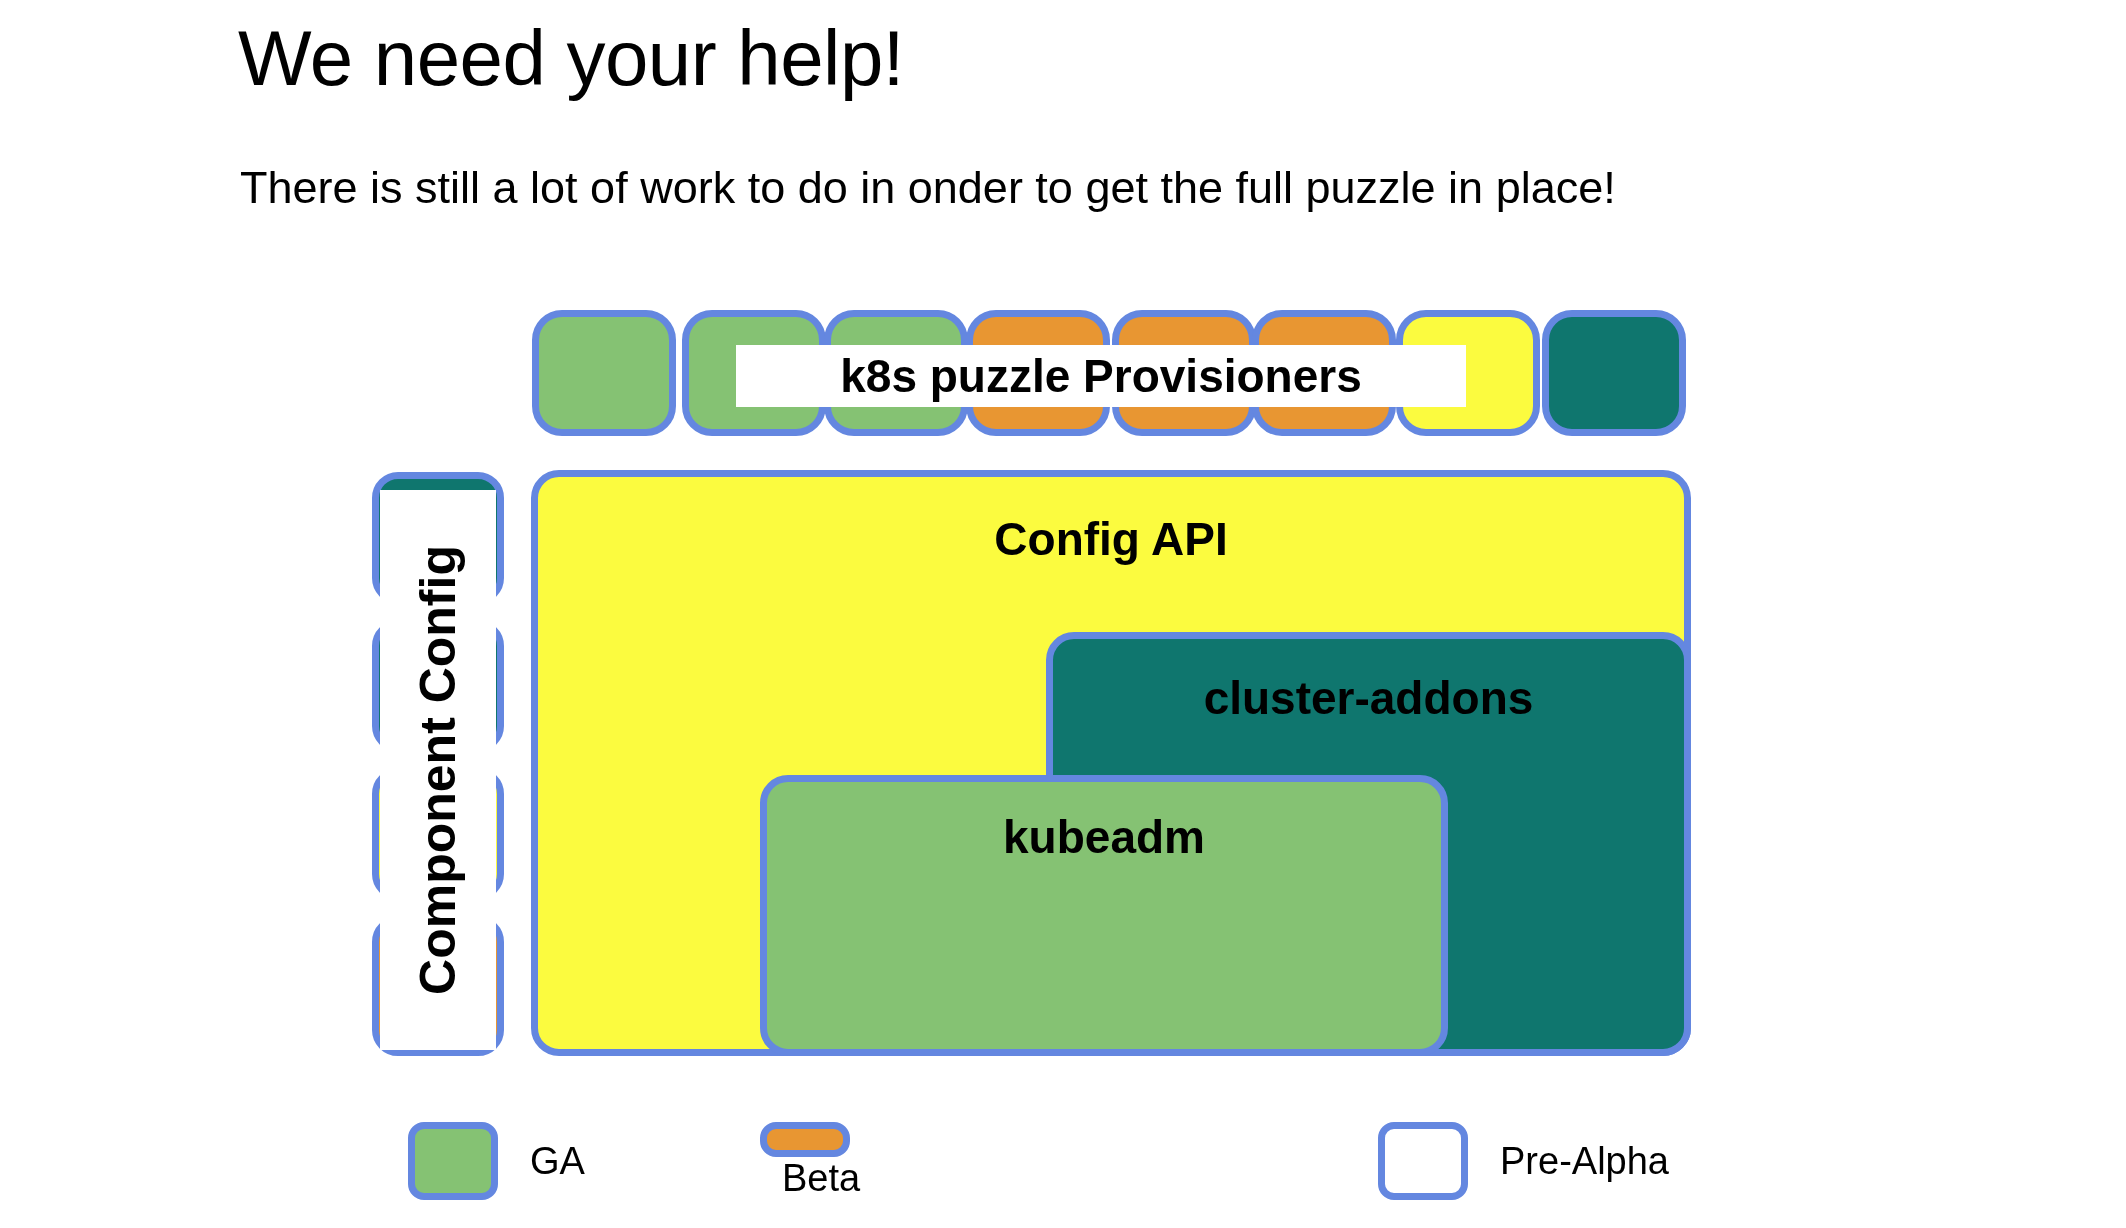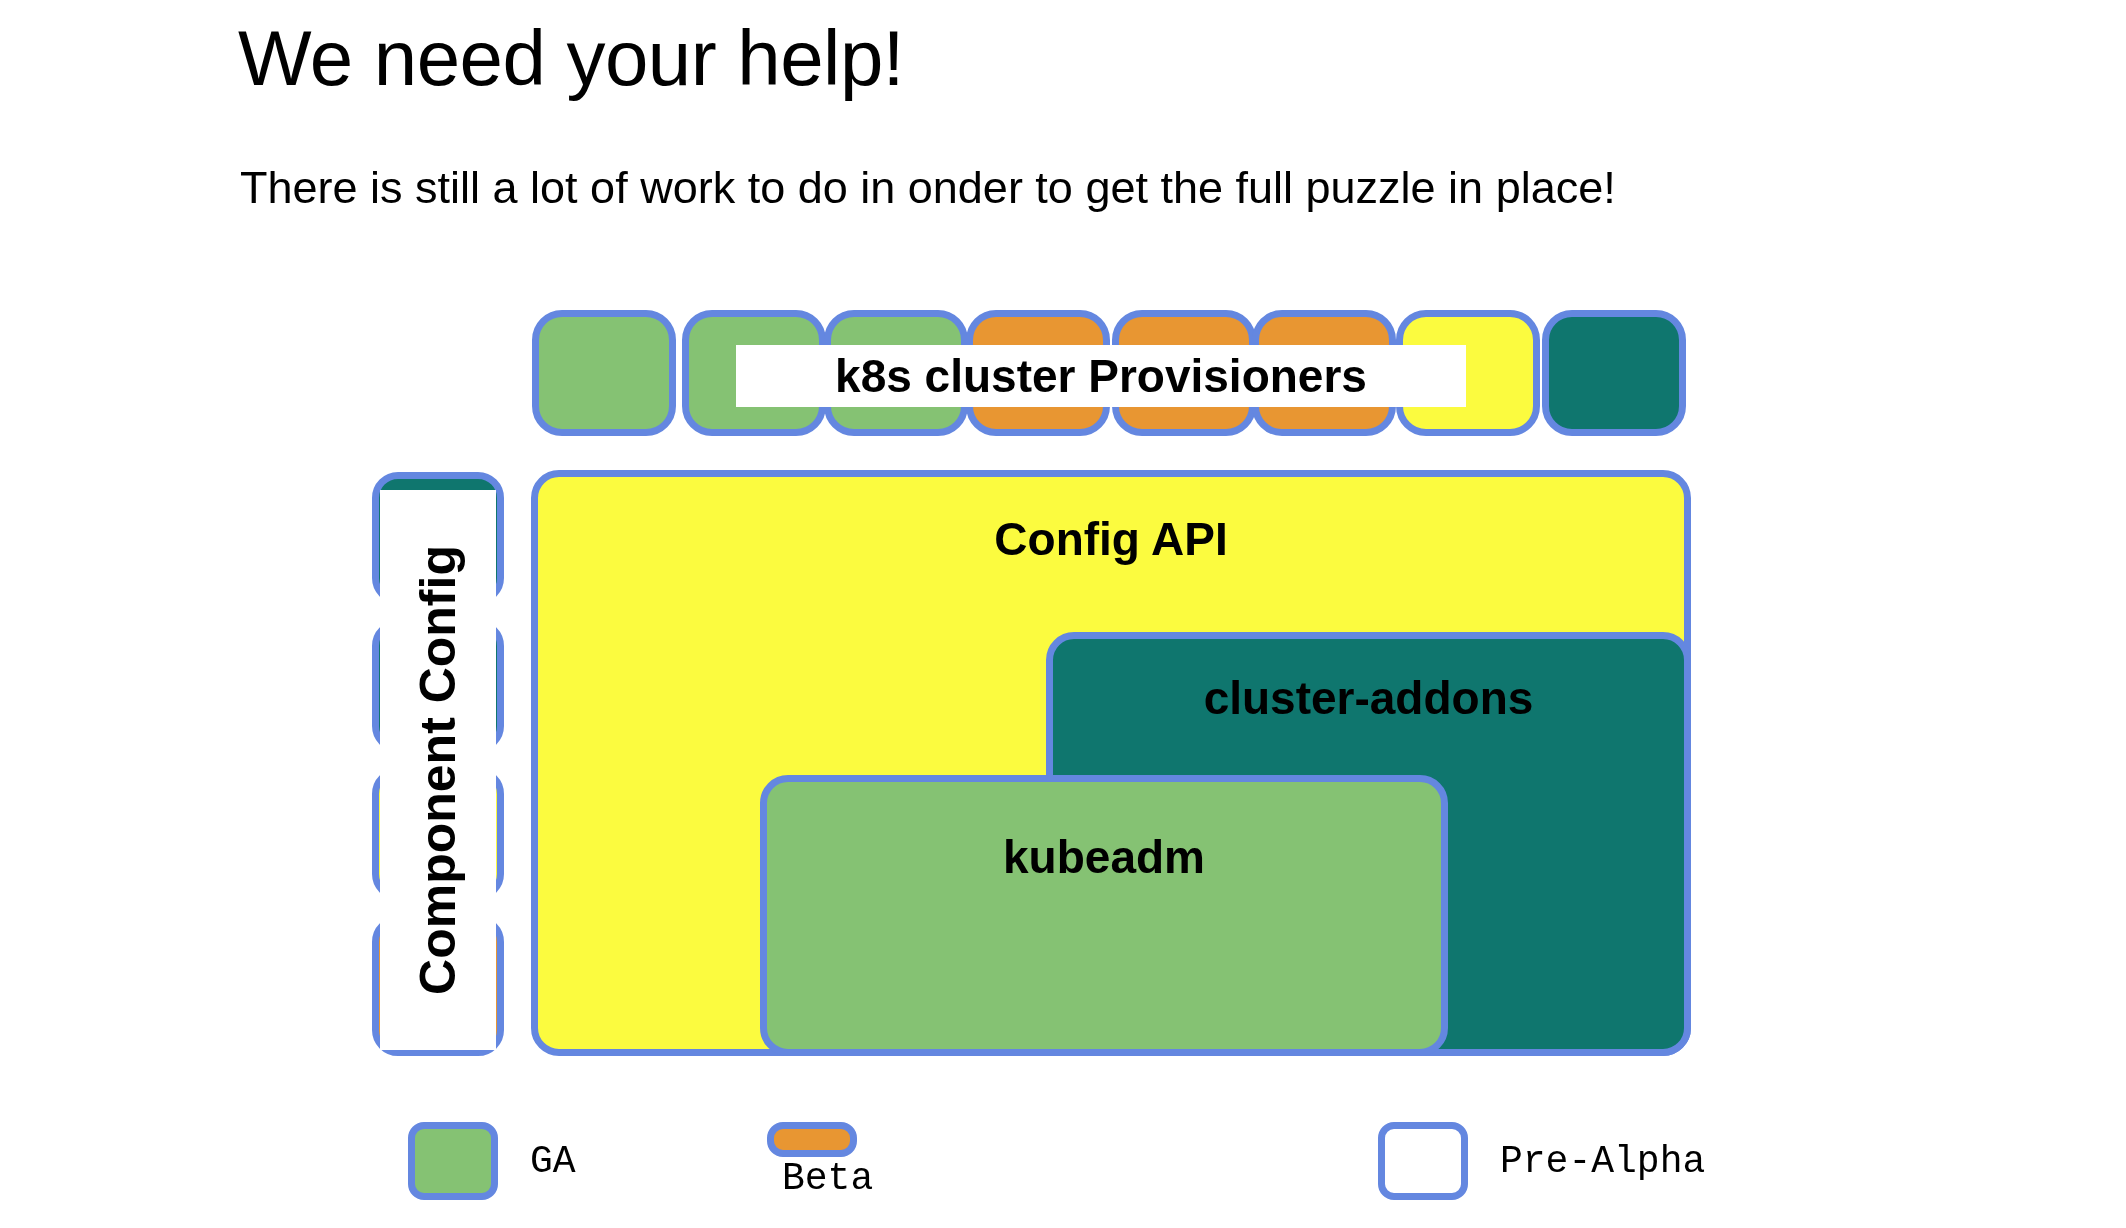--- a/index.html
+++ b/index.html
@@ -108,21 +108,21 @@
   }
   #clusteraddons .big-label { top: 32px; }
 
   #kubeadm {
     left: 760px;
     top: 775px;
     width: 688px;
     height: 281px;
     border-radius: 28px;
   }
-  #kubeadm .big-label { top: 48px; }
+  #kubeadm .big-label { top: 28px; }
 
   #etcdadm {
     left: 531px;
     top: 920px;
     width: 683px;
     height: 136px;
     border-radius: 28px;
   }
   #etcdadm .big-label { top: 30px; }
 
@@ -166,21 +166,20 @@
     color: #000000;
   }
 
   
   #legend {
     position: absolute;
     left: 0;
     top: 1122px;
     width: 2126px;
     height: 90px;
-    font-family: Liberation Mono, monospace;
   }
   .legend-item {
     position: absolute;
     top: 0;
     display: flex;
     align-items: center;
     height: 78px;
   }
   .legend-swatch {
     box-sizing: border-box;
@@ -214,21 +213,21 @@
 
   <div class="box prov-box ga" style="left:532px;  width:144px;"></div>
   <div class="box prov-box ga" style="left:682px;  width:144px;"></div>
   <div class="box prov-box ga" style="left:824px;  width:144px;"></div>
   <div class="box prov-box beta" style="left:966px;  width:144px;"></div>
   <div class="box prov-box beta" style="left:1112px; width:144px;"></div>
   <div class="box prov-box beta" style="left:1252px; width:144px;"></div>
   <div class="box prov-box alpha" style="left:1396px; width:144px;"></div>
   <div class="box prov-box prealpha" style="left:1542px; width:144px;"></div>
 
-  <div class="label-plate" id="prov-label">k8s cluster Provisioners</div>
+  <div class="label-plate" id="prov-label">k8s puzzle Provisioners</div>
 
   <div class="box alpha" id="clusterapi">
     <div class="big-label">Config API</div>
   </div>
 
   <div class="box prealpha" id="clusteraddons">
     <div class="big-label">cluster-addons</div>
   </div>
 
   <div class="box ga" id="kubeadm">

